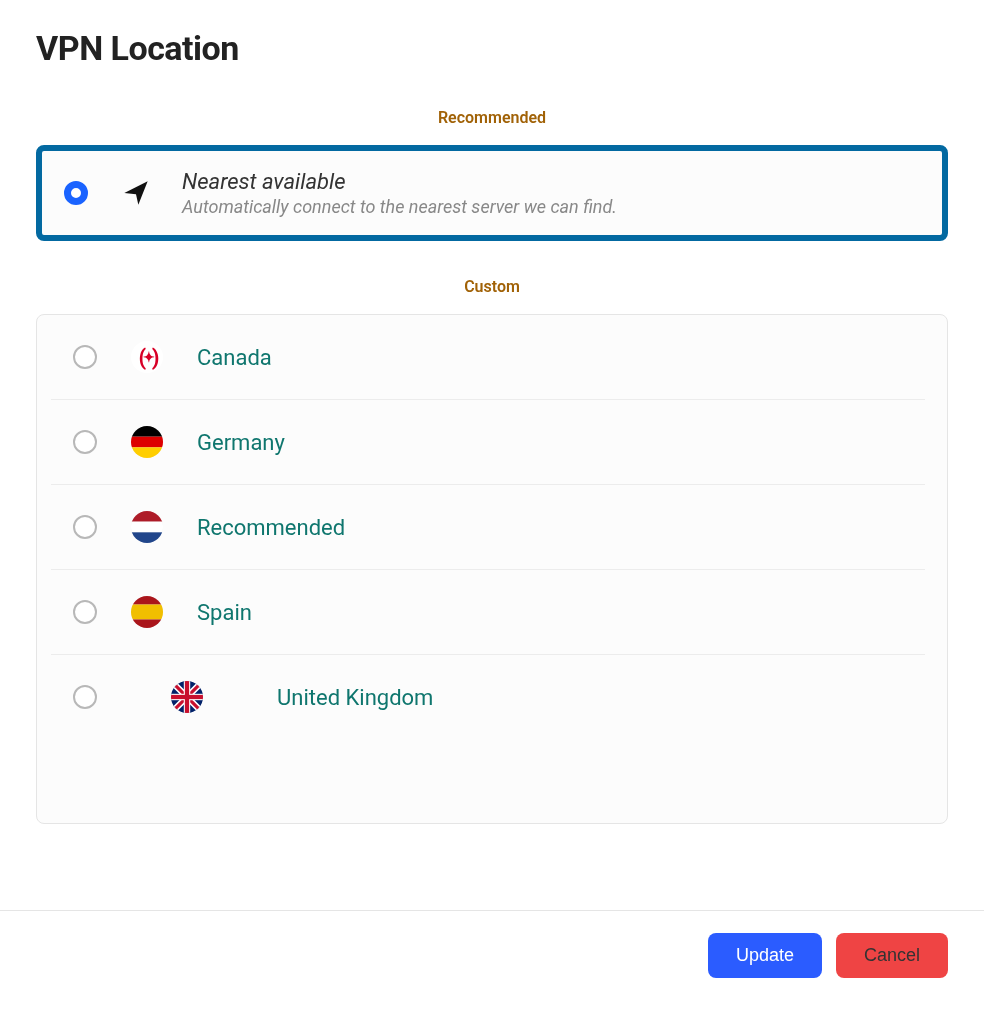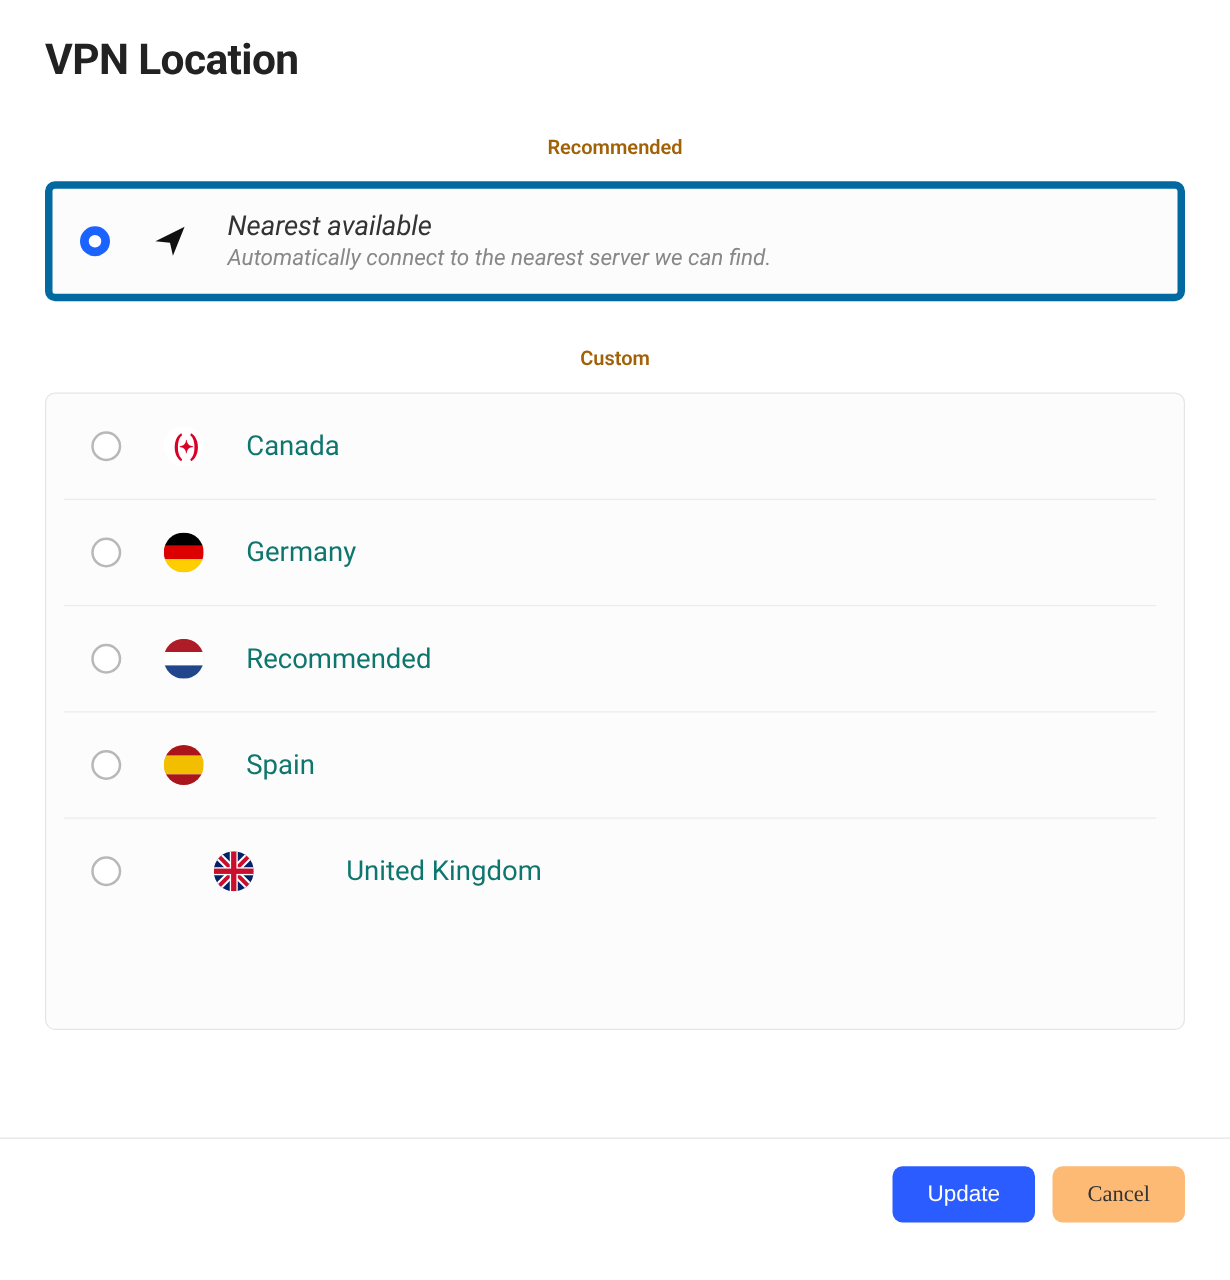--- a/index.html
+++ b/index.html
@@ -150,23 +150,22 @@
     padding: 12px 28px;
     border-radius: 8px;
     border: none;
     cursor: pointer;
   }
   .btn-primary {
     background: #2b5cff;
     color: #fff;
   }
   .btn-secondary {
-    background: #fdba74;
+    background: #ef4444;
     color: #333;
-    font-family: Liberation Serif, serif;
   }
 
   
   .flag svg { width: 100%; height: 100%; display:block; }
 
   
   .flag.canada {
     background: #fff;
     display: flex;
     align-items: center;

